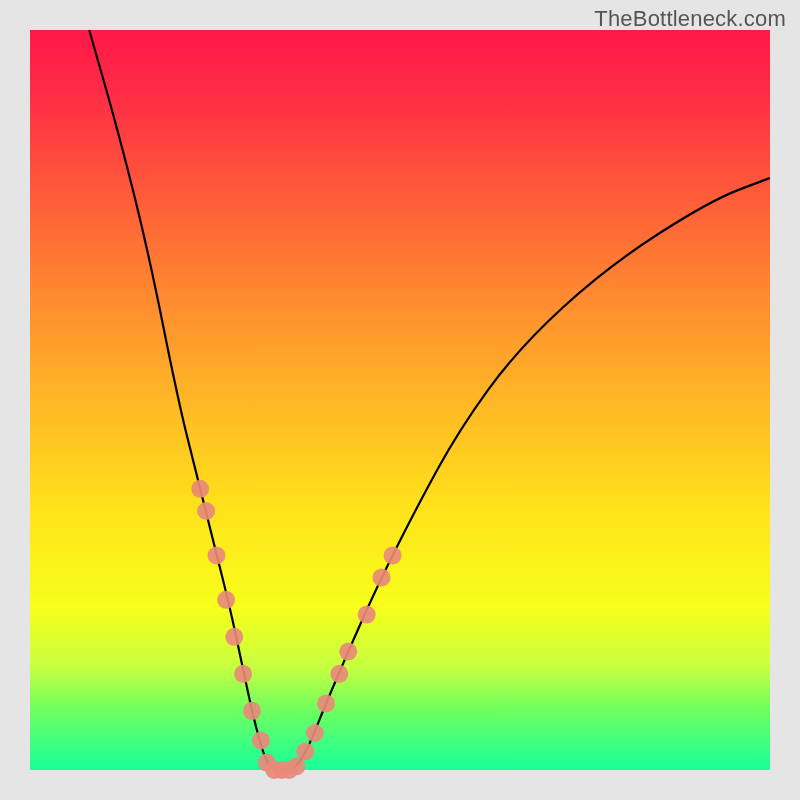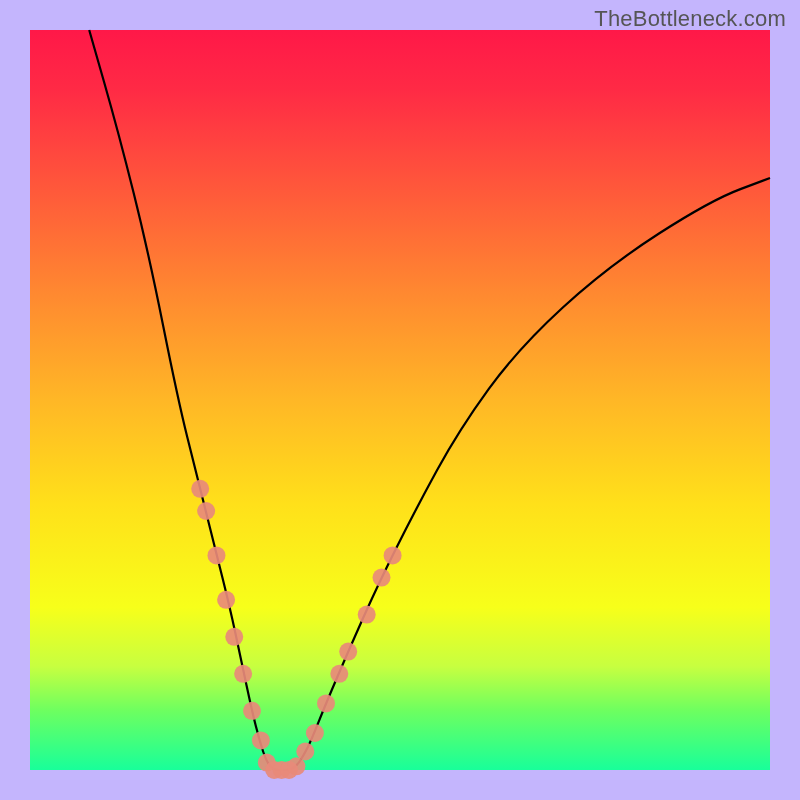--- a/index.html
+++ b/index.html
@@ -1,20 +1,20 @@
 <!DOCTYPE html>
 <html><head>
 <meta charset="utf-8">
 <style>
   * { margin: 0; padding: 0; box-sizing: border-box; }
   html, body { width: 800px; height: 800px; overflow: hidden; }
   .frame {
     width: 800px;
     height: 800px;
-    background: #c4b5fd;
+    background: #e5e5e5;
     position: relative;
   }
   .plot-area {
     position: absolute;
     left: 30px;
     top: 30px;
     width: 740px;
     height: 740px;
     background: linear-gradient(to bottom,
       #ff1848 0%,

